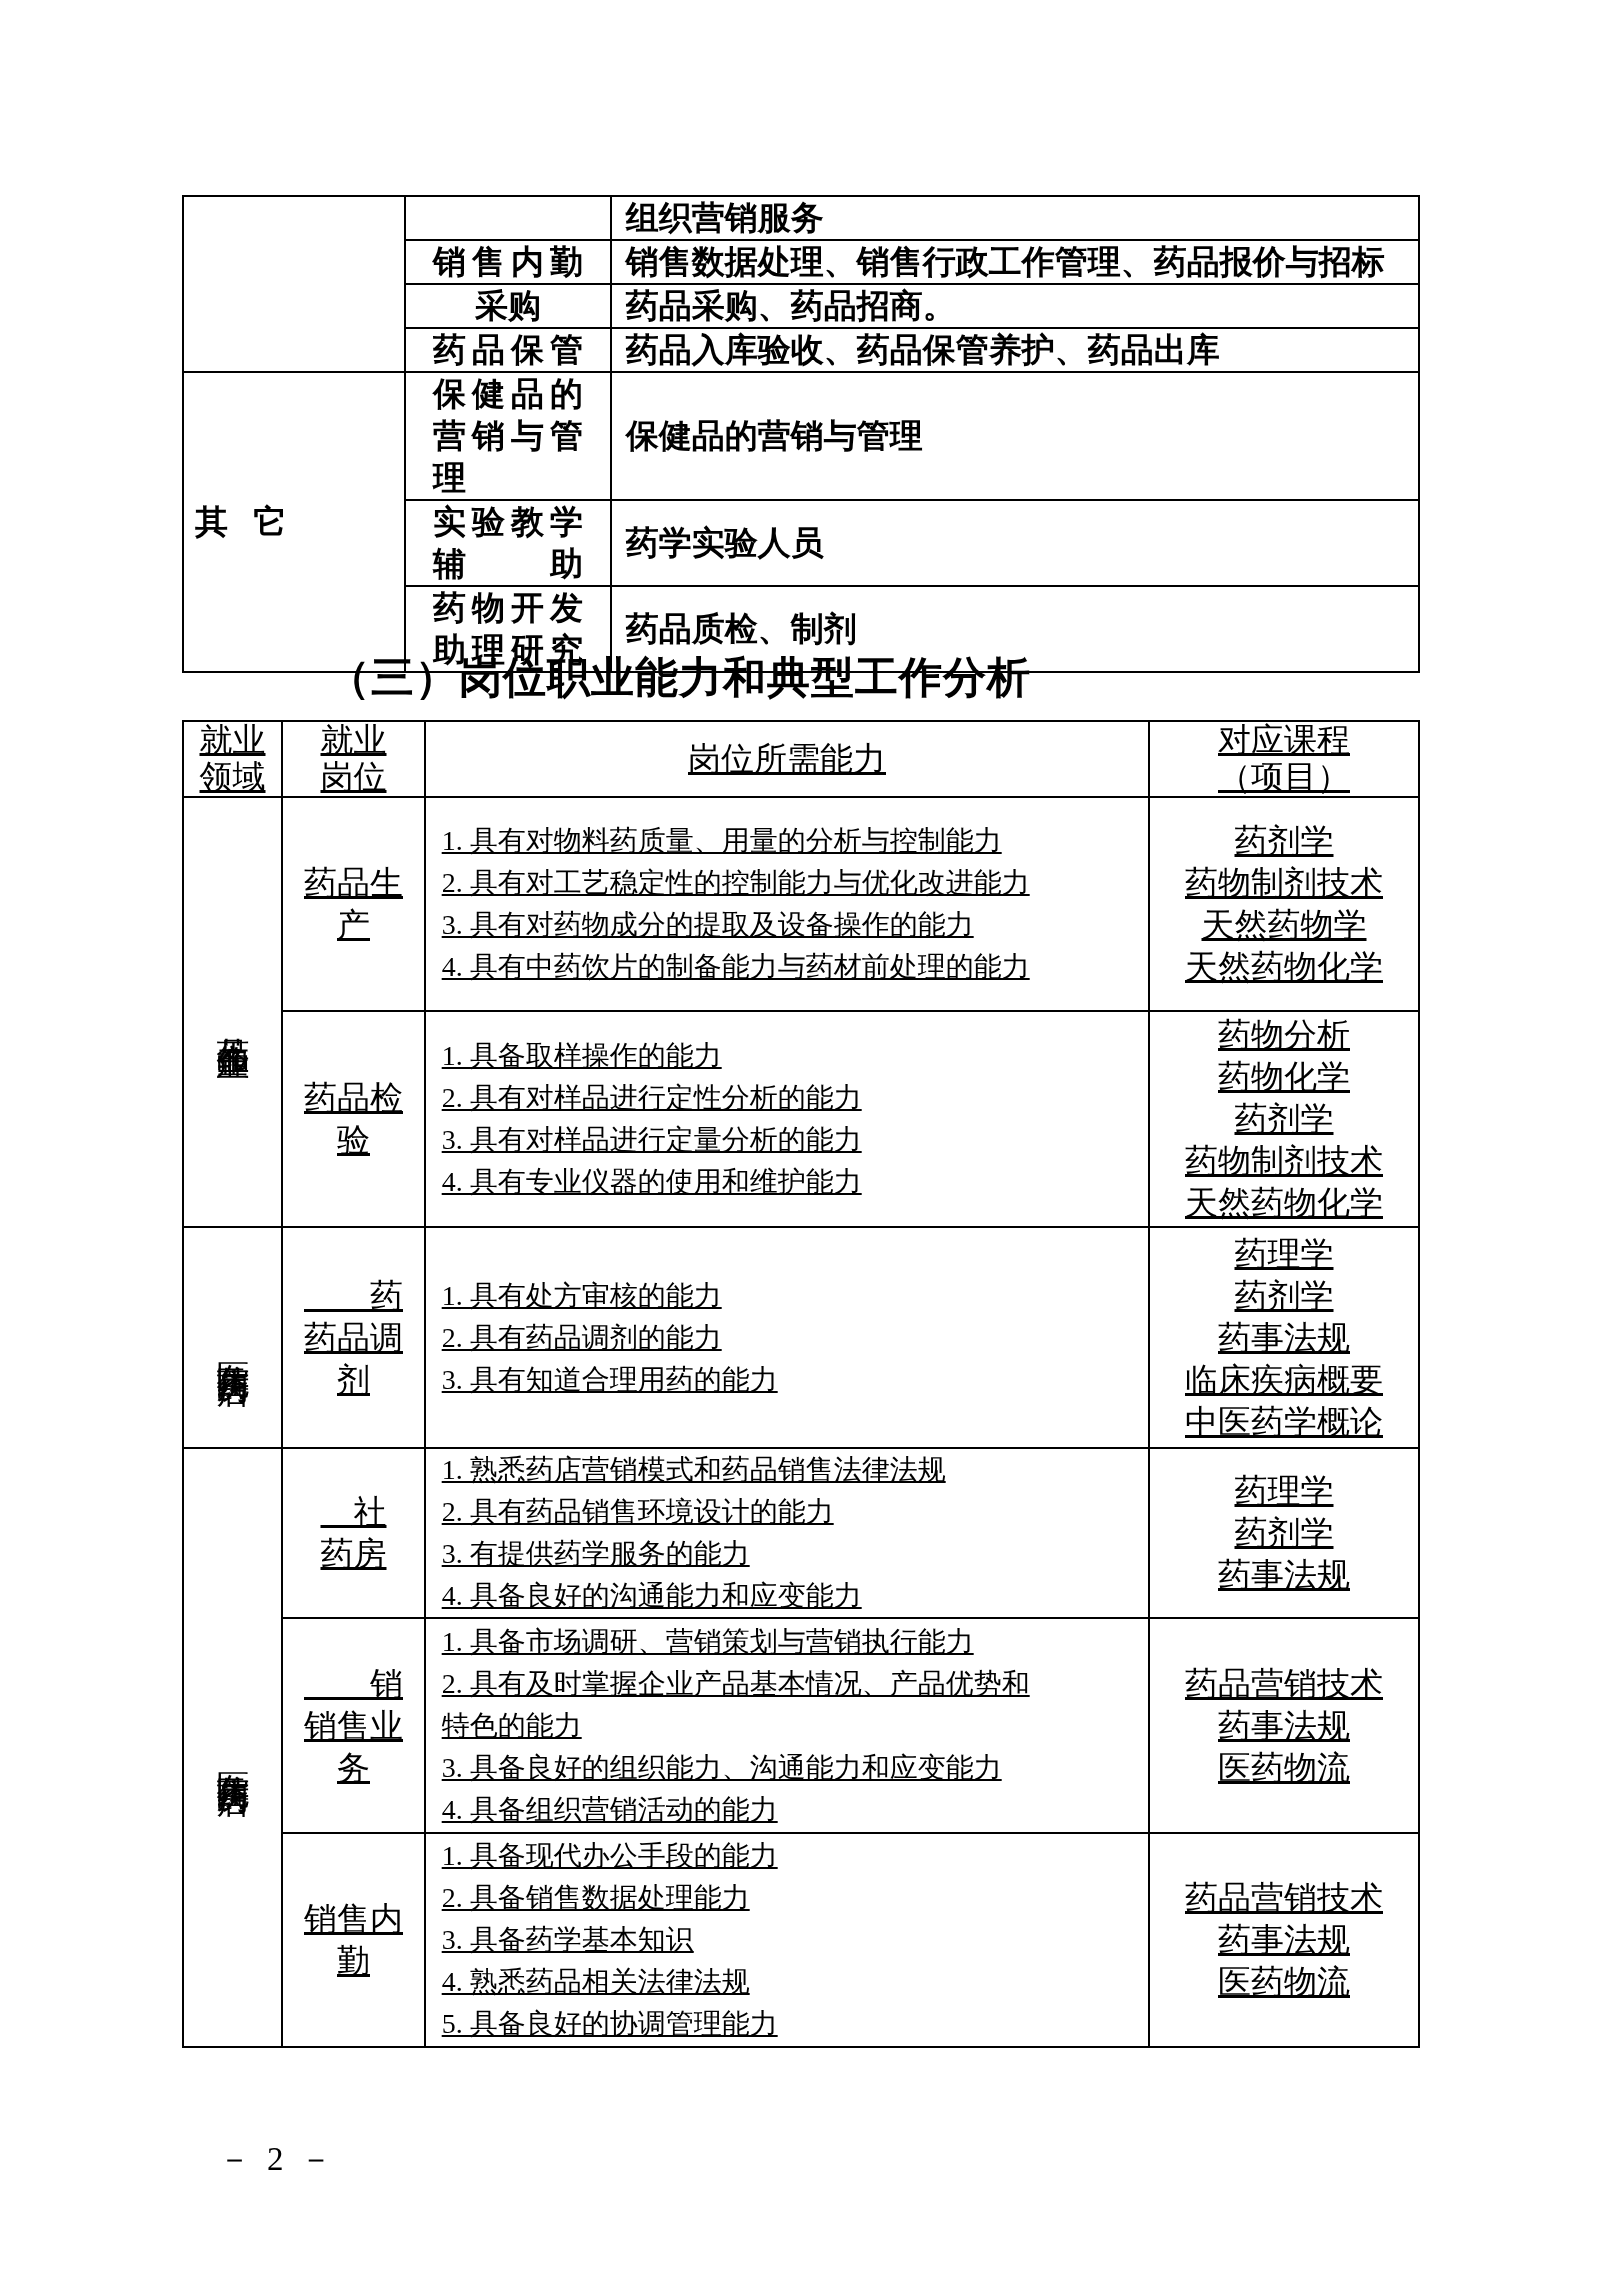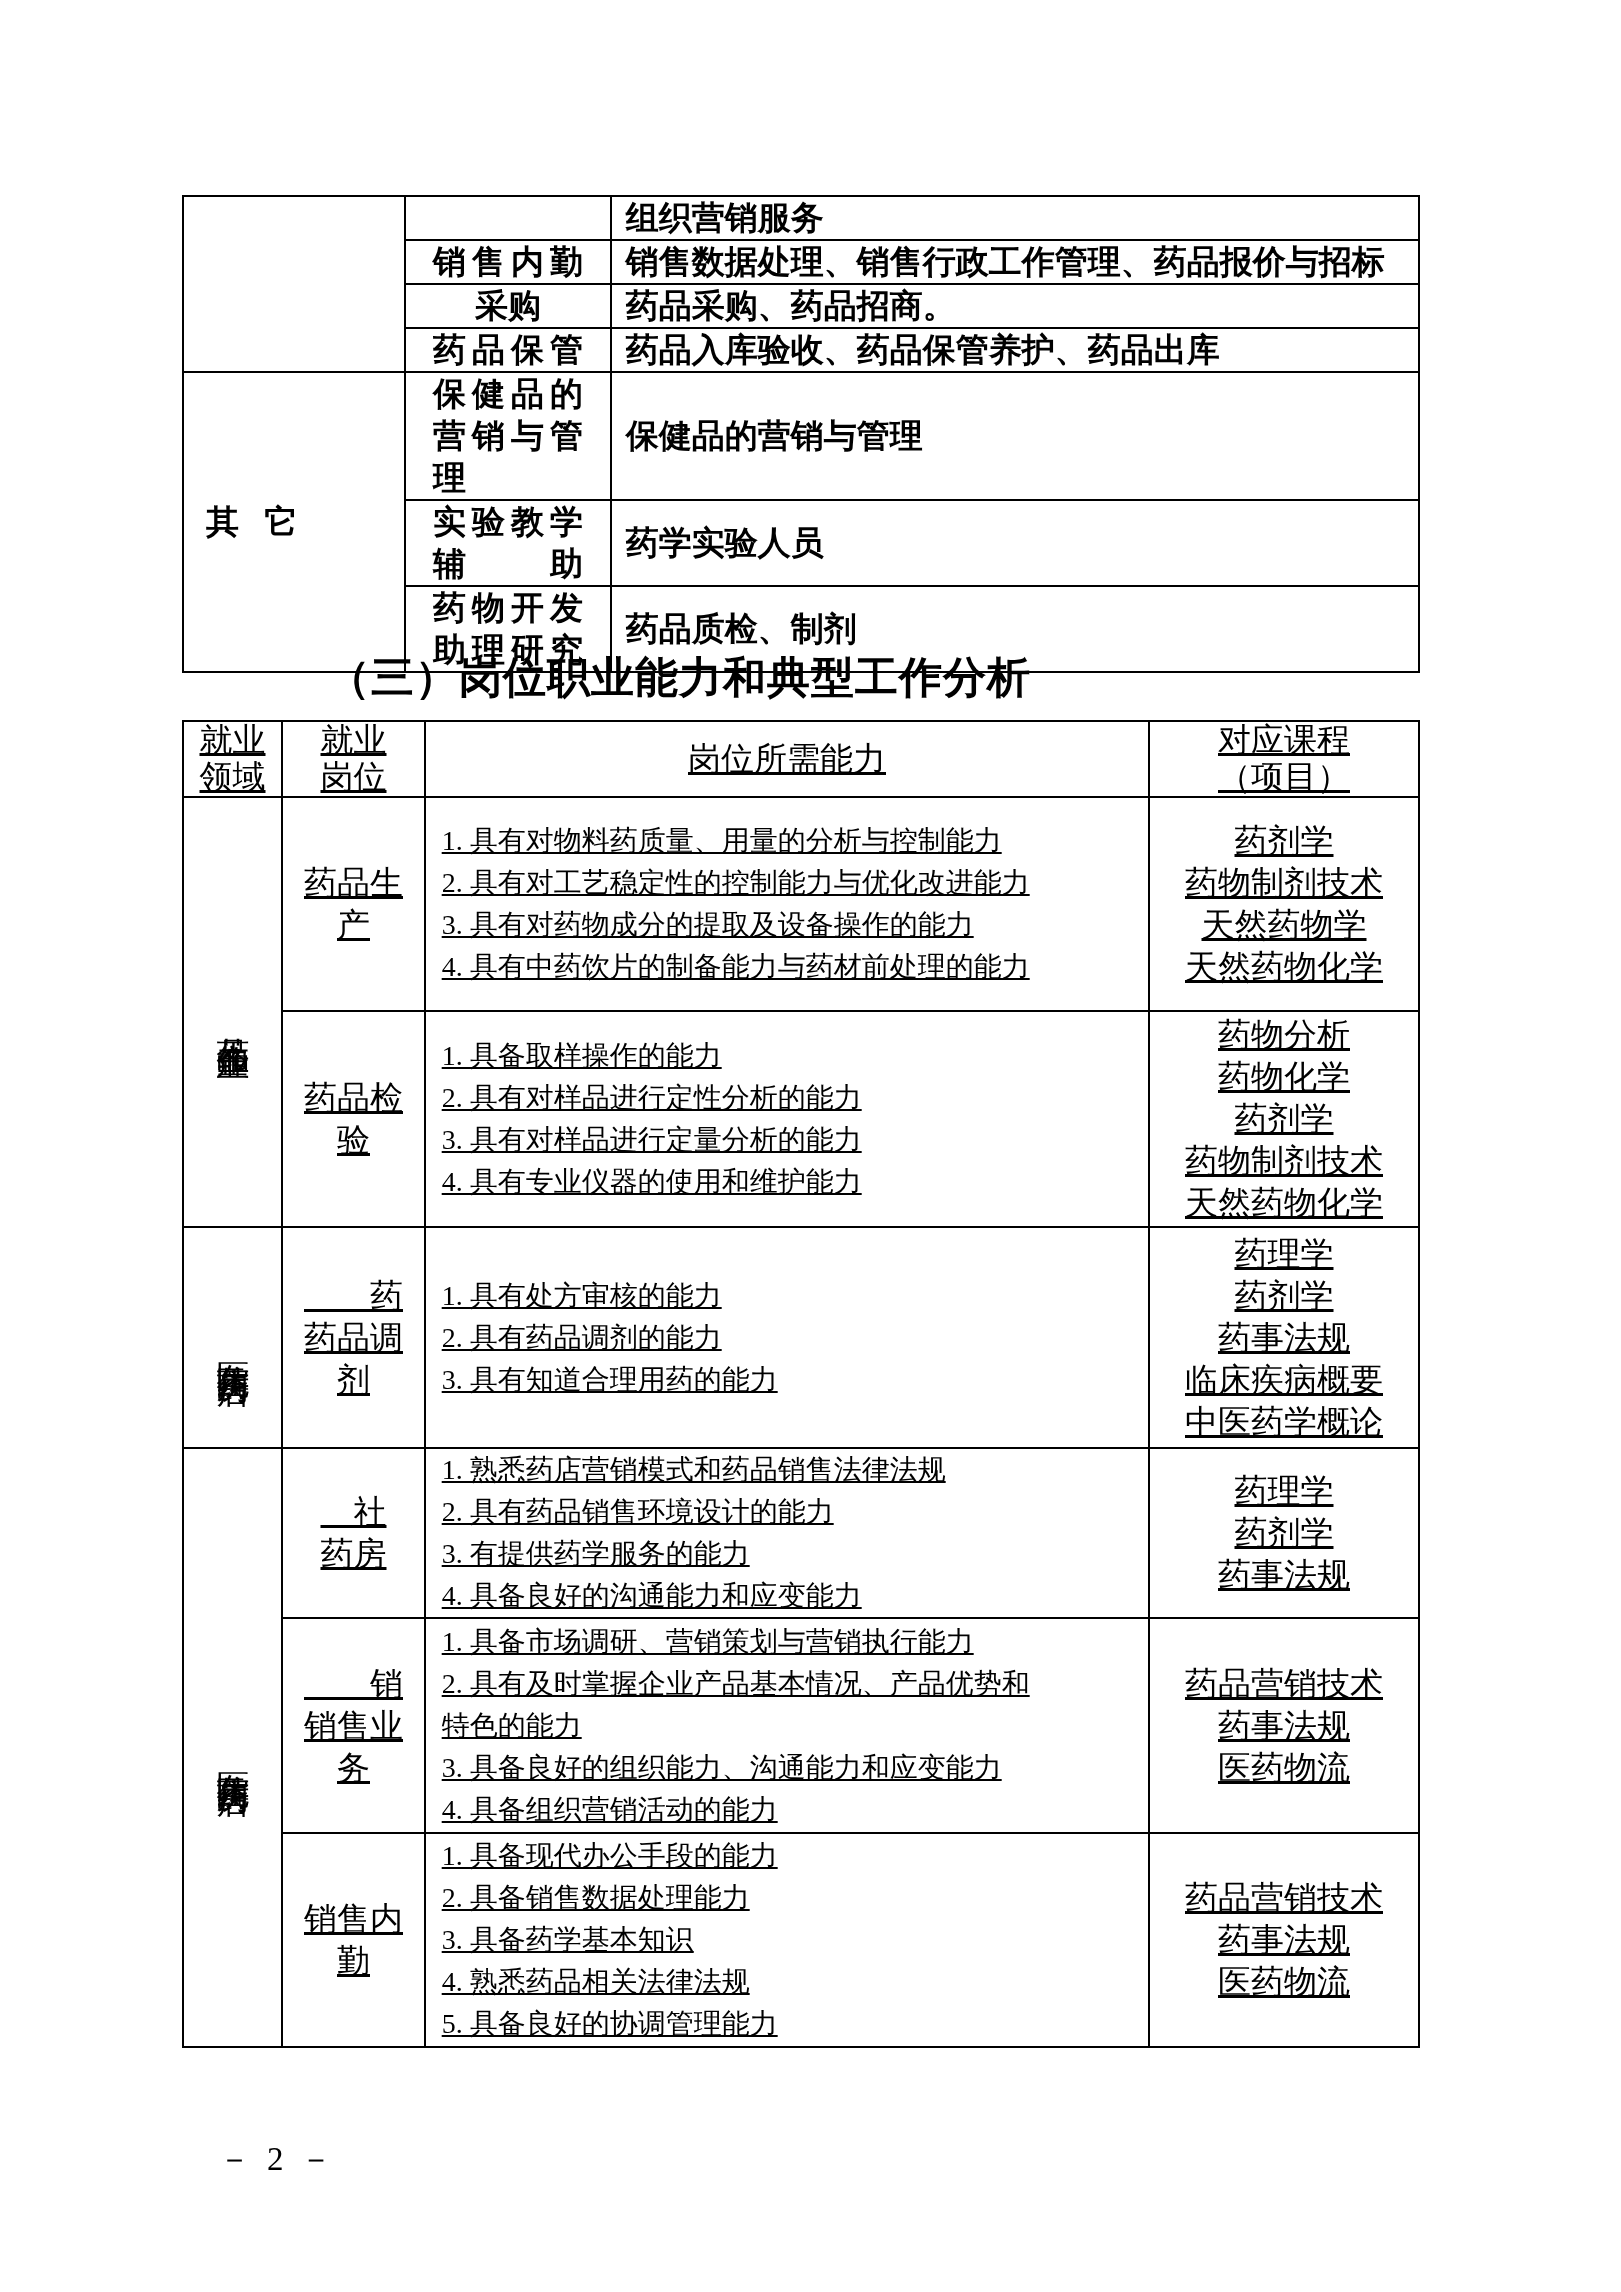--- a/index.html
+++ b/index.html
@@ -29,21 +29,21 @@
   #top-table { left: 182px; top: 195px; width: 1236px; }
   #top-table td { line-height: 42px; font-weight: bold; }
   .tt-post {
     text-align: justify;
     text-align-last: justify;
     text-justify: inter-ideograph;
     padding: 0 27px;
   }
   .tt-post--center { text-align: center; text-align-last: center; }
   .tt-tasks { text-align: left; padding: 0 9.8px 0 13.7px; }
-  .tt-group { text-align: left; padding-left: 22px; letter-spacing: 25.5px; }
+  .tt-group { text-align: left; padding-left: 11px; letter-spacing: 25.5px; }
   
   .section-heading {
     position: absolute;
     left: 327px;
     top: 649px;
     font-size: 43px;
     font-weight: bold;
     letter-spacing: 1px;
     white-space: nowrap;
   }

